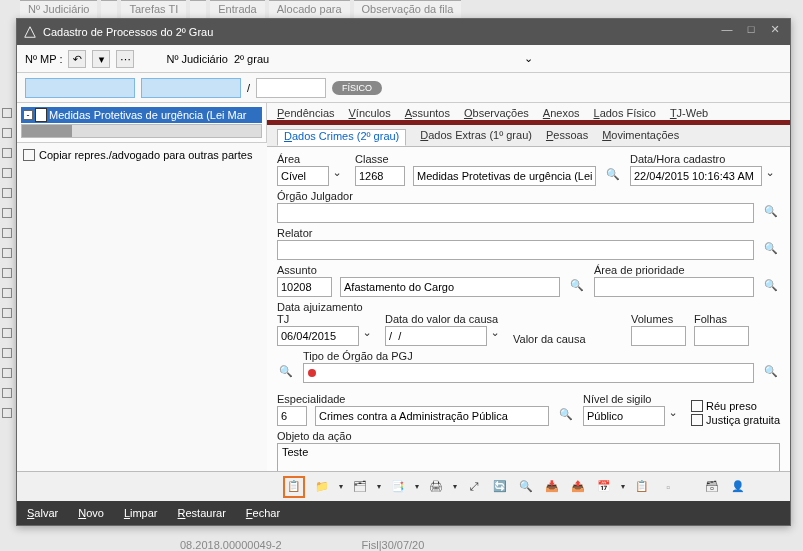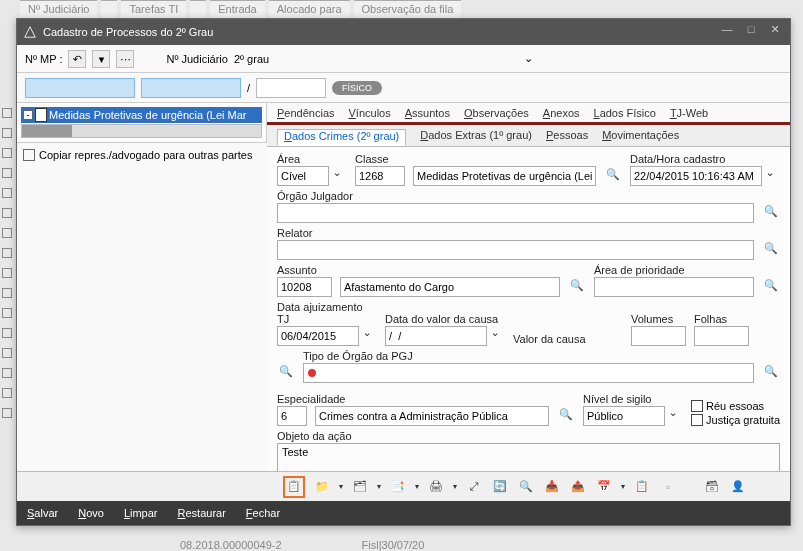--- a/index.html
+++ b/index.html
@@ -29,21 +29,21 @@
 .tree .doc{ width:12px;height:14px;background:#fff;border:1px solid #333;}
 .tree .node2{ display:flex; align-items:center; gap:4px; padding-left:30px; margin-top:2px;}
 .tree .lock{ font-size:11px; }
 .tree .redact{ width:60px;height:12px;background:#c7e2f7;}
 .tree .hscroll{ position:absolute; bottom:4px; left:4px; right:4px; height:14px; background:#ddd; border:1px solid #bbb;}
 .tree .hscroll .thumb{ width:50px;height:100%; background:#999;}
 .copier{ height:24px; display:flex; align-items:center; gap:4px; border-top:1px solid #ccc; padding:0 6px;}
 .copier .cb{width:12px;height:12px;border:1px solid #666;}
 .left-wrap{ width:250px; display:flex; flex-direction:column;}
 .main { flex:1; display:flex; flex-direction:column;}
-.tabs1{ height:22px; display:flex; gap:14px; padding:4px 10px 0 10px; border-bottom:3px solid #7f1d1d;}
+.tabs1{ height:22px; display:flex; gap:14px; padding:4px 10px 0 10px; border-bottom:5px solid #7f1d1d;}
 .tabs1 .tab{ color:#333; cursor:pointer;}
 .tabs1 .tab u{ text-decoration:underline;}
 .tabs2{ height:22px; display:flex; gap:14px; padding:4px 10px 0 10px; border-bottom:1px solid #bbb; background:#eee;}
 .tabs2 .tab{ color:#333; cursor:pointer;}
 .tabs2 .tab.active{ color:#0a64c8; background:#fff; border:1px solid #bbb; border-bottom:1px solid #fff; padding:0 6px;}
 .form{ flex:1; padding:6px 10px; overflow:auto; background:#fcfcfc;}
 .fr{ display:flex; gap:8px; align-items:flex-end; margin-bottom:4px;}
 .fld{ display:flex; flex-direction:column; }
 .fld label{ color:#222; margin-bottom:1px;}
 .fld input, .fld select, .fld .input{ height:20px; border:1px solid #aaa; padding:0 3px; background:#fff;}
@@ -278,21 +278,21 @@
             <div style="display:flex">
                 <input style="width: 82px;" value="Público">
                 <span class="drop">⌄</span>
               </div>
             </div>
           <div class="fld">
               <label>&nbsp;</label>
             <div style="display:flex;flex-direction:column;gap:2px">
               <div class="chk">
                   <div class="box"></div>
-                  <span>Réu essoas</span>
+                  <span>Réu preso</span>
                 </div>
               <div class="chk">
                   <div class="box"></div>
                   <span>Justiça gratuita</span>
                 </div>
             </div>
             </div>
         </div>
         <div class="fld" style="width:100%">
             <label>Objeto da ação</label>

